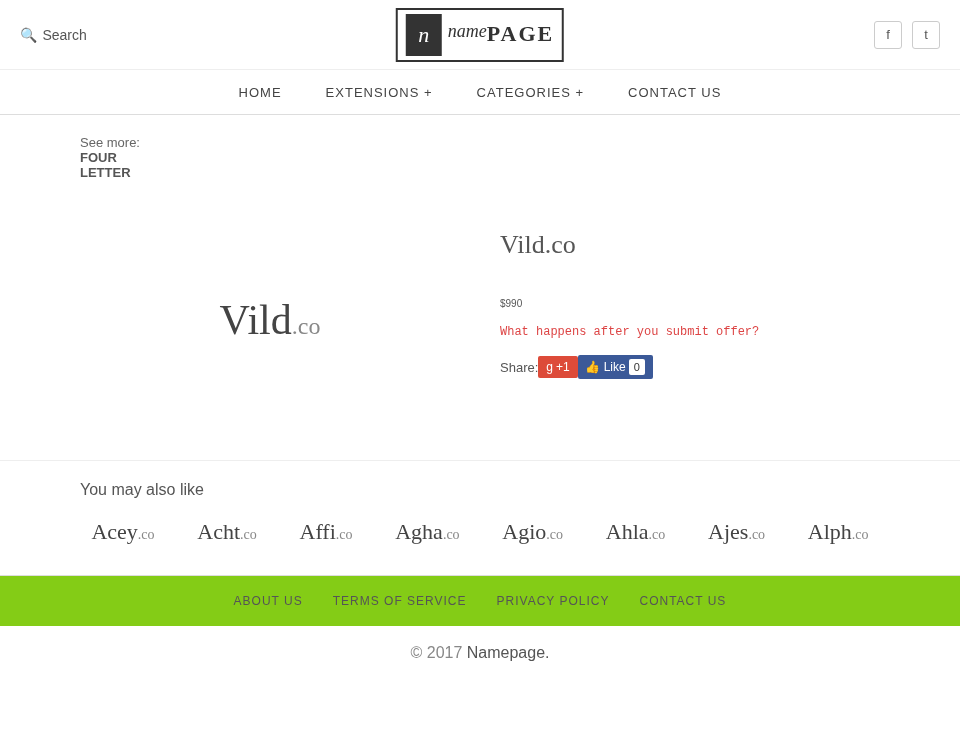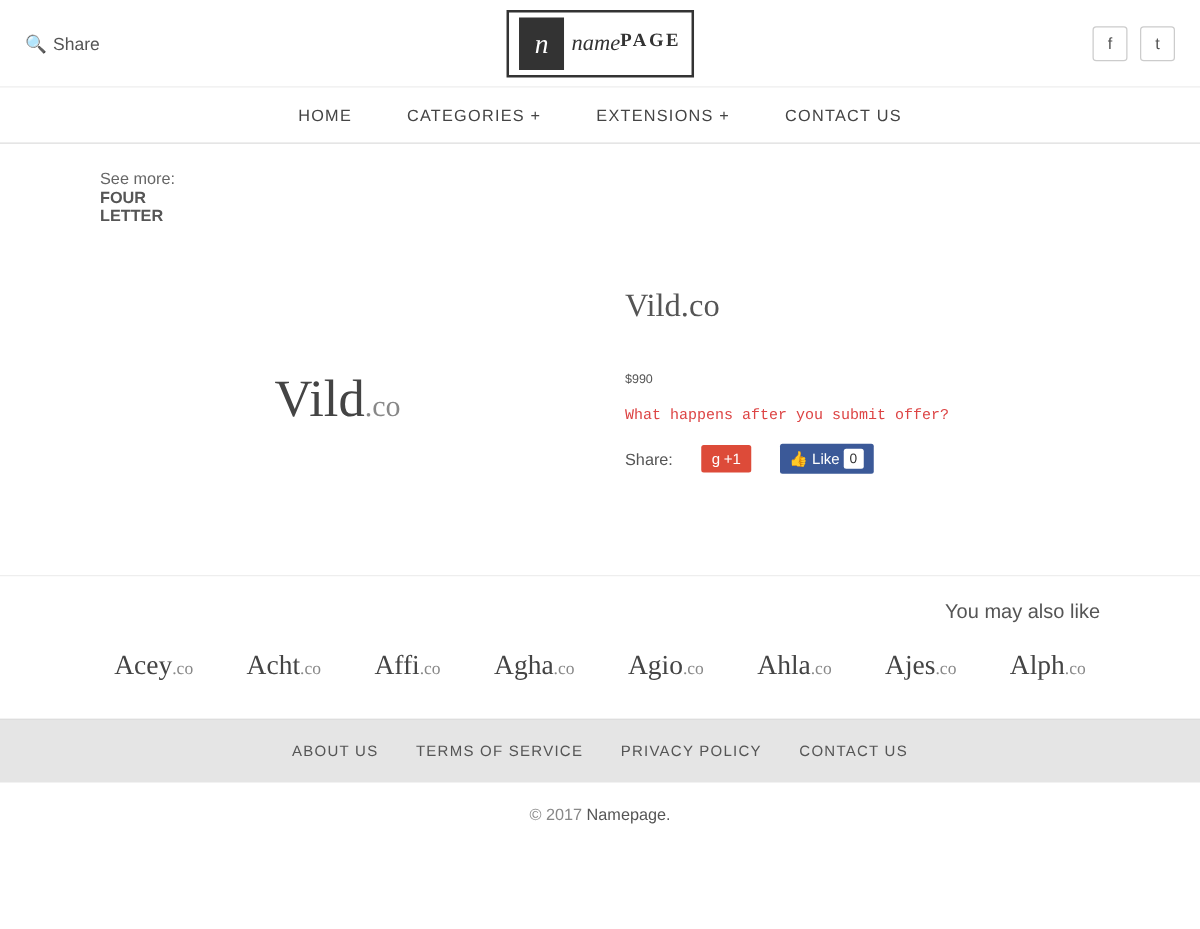--- a/index.html
+++ b/index.html
@@ -55,21 +55,21 @@
       flex-direction: row;
       line-height: 1.1;
     }
     .logo-text-name {
       font-size: 18px;
       font-style: italic;
       font-family: Georgia, serif;
       color: #333;
     }
     .logo-text-page {
-      font-size: 15px;
+      font-size: 22px;
       font-weight: bold;
       font-family: Georgia, serif;
       color: #333;
       letter-spacing: 2px;
       text-transform: uppercase;
     }
     .header-social {
       display: flex;
       gap: 10px;
       align-items: center;
@@ -184,21 +184,21 @@
       color: #d44;
       font-size: 12px;
       cursor: pointer;
       font-family: 'Courier New', monospace;
       margin-bottom: 16px;
       display: block;
     }
     .share-row {
       display: flex;
       align-items: center;
-      gap: 23px;
+      gap: 0;
       font-size: 13px;
       color: #555;
     }
     .gplus-btn {
       background: #dd4b39;
       color: #fff;
       border: none;
       padding: 4px 8px;
       font-size: 12px;
       border-radius: 2px;
@@ -226,21 +226,21 @@
       border-radius: 2px;
       font-size: 11px;
     }
 
     
     .also-like-section {
       padding: 20px 80px 30px 80px;
       border-top: 1px solid #eee;
     }
     .also-like-title {
-      text-align: right;
+      text-align: left;
       font-size: 16px;
       color: #555;
       margin-bottom: 20px;
       font-weight: normal;
     }
     .also-like-grid {
       display: flex;
       justify-content: space-around;
       align-items: flex-end;
       flex-wrap: wrap;
@@ -252,55 +252,55 @@
       color: #444;
       cursor: pointer;
     }
     .also-like-item .ext {
       font-size: 14px;
       color: #888;
     }
 
     
     .footer-nav {
-      background: #e5e5e5;
+      background: #84cc16;
       border-top: 1px solid #ddd;
       display: flex;
       justify-content: center;
       gap: 30px;
       padding: 18px 0;
     }
     .footer-nav-item {
       font-size: 12px;
       color: #555;
       letter-spacing: 1px;
       text-transform: uppercase;
       cursor: pointer;
     }
 
     
     .footer-copyright {
       text-align: center;
       padding: 18px;
-      font-size: 13px;
+      font-size: 16px;
       color: #888;
     }
     .footer-copyright a {
       color: #555;
       text-decoration: none;
     }
   </style>
 </head>
 <body>
 
 <div style="position:relative;">
   <header class="header">
     <div class="header-search">
       <span class="search-icon">🔍</span>
-      <span>Share</span>
+      <span>Search</span>
     </div>
 
     <div class="header-logo">
       <div class="header-logo-box">
         <div class="logo-icon-box">
           <span style="font-style:italic; font-family: Georgia, serif; font-size:22px;">n</span>
         </div>
         <div class="logo-text">
           <span class="logo-text-name">name</span>
           <span class="logo-text-page">PAGE</span>
@@ -314,22 +314,22 @@
       </div>
       <div class="social-icon">
         <span>t</span>
       </div>
     </div>
   </header>
 </div>
 
 <nav class="nav">
   <span class="nav-item">HOME</span>
+  <span class="nav-item">EXTENSIONS +</span>
   <span class="nav-item">CATEGORIES +</span>
-  <span class="nav-item">EXTENSIONS +</span>
   <span class="nav-item">CONTACT US</span>
 </nav>
 
 <div class="breadcrumb">
   <span>See more:</span>
   <span style="cursor:pointer; color:#555;">
     <strong>FOUR<br>LETTER</strong>
   </span>
 </div>
 

